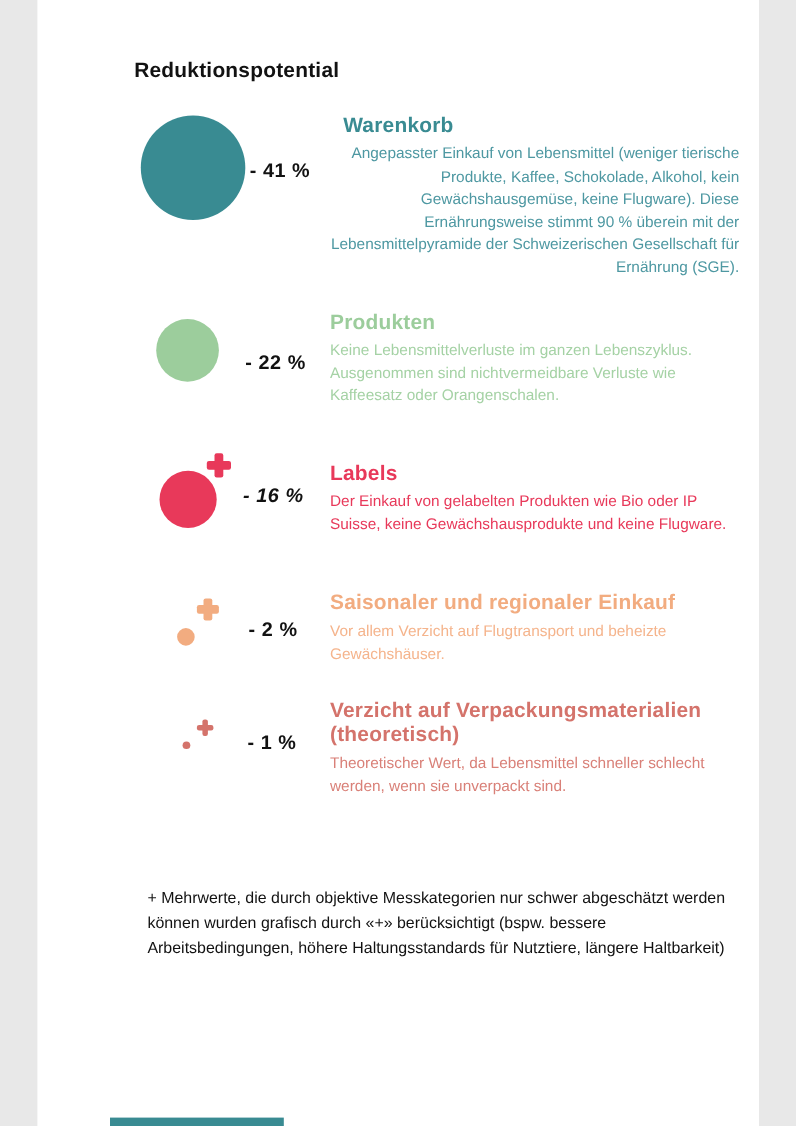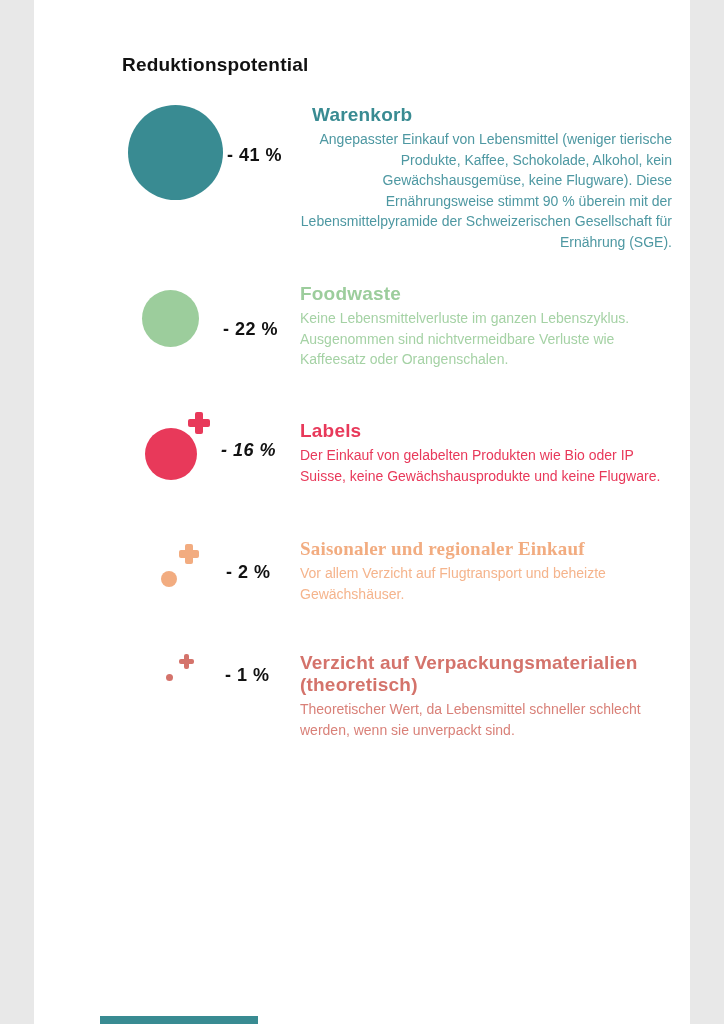--- a/index.html
+++ b/index.html
@@ -41,22 +41,22 @@
   .pct3{left:187px;top:440px;font-style:italic;}
   .pct4{left:192px;top:562px;}
   .pct5{left:191px;top:665px;}
   
   .txt{position:absolute;left:266px;width:372px;}
   .txt h2{margin:0;font-size:19px;line-height:22px;font-weight:bold;letter-spacing:.2px;}
   .txt p{margin:3px 0 0 0;font-size:14px;line-height:20.5px;}
   .t1{top:104px;} .t1 h2{color:#398B92;margin-left:12px;} .t1 p{color:#4E98A2;text-align:right;}
   .t2{top:283px;} .t2 h2{color:#9CCD9C;} .t2 p{color:#A5D2A5;}
   .t3{top:420px;} .t3 h2{color:#E8395A;} .t3 p{color:#E8395A;}
-  .t4{top:538px;} .t4 h2{color:#F2AC80;font-family:Liberation Serif, serif;} .t4 p{color:#F5B48C;}
-  .t5{top:636px;margin-top:16px;} .t5 h2{color:#D4736B;} .t5 p{color:#D98078;}
+  .t4{top:538px;} .t4 h2{color:#F2AC80;} .t4 p{color:#F5B48C;}
+  .t5{top:636px;} .t5 h2{color:#D4736B;} .t5 p{color:#D98078;}
   
   .footnote{
     position:absolute;left:100px;top:806px;width:534px;
     font-size:14.5px;line-height:22.5px;color:#121212;margin:0;
   }
   
   .accent-bar{
     position:absolute;left:66px;bottom:0;width:158px;height:8px;background:#398B92;
   }
 </style>
@@ -70,21 +70,21 @@
   <div class="bubble b1"></div>
   <div class="pct pct1">- 41 %</div>
   <div class="txt t1">
     <h2>Warenkorb</h2>
     <p>Angepasster Einkauf von Lebensmittel (weniger tierische Produkte, Kaffee, Schokolade, Alkohol, kein Gewächshausgemüse, keine Flugware). Diese Ernährungsweise stimmt 90 % überein mit der Lebensmittelpyramide der Schweizerischen Gesellschaft für Ernährung (SGE).</p>
   </div>
 
   <div class="bubble b2"></div>
   <div class="pct pct2">- 22 %</div>
   <div class="txt t2">
-    <h2>Foodwaste</h2>
+    <h2>Produkten</h2>
     <p>Keine Lebensmittelverluste im ganzen Lebenszyklus. Ausgenommen sind nichtvermeidbare Verluste wie Kaffeesatz oder Orangenschalen.</p>
   </div>
 
   <div class="plus p3"></div>
   <div class="bubble b3"></div>
   <div class="pct pct3">- 16 %</div>
   <div class="txt t3">
     <h2>Labels</h2>
     <p>Der Einkauf von gelabelten Produkten wie Bio oder IP Suisse, keine Gewächshausprodukte und keine Flugware.</p>
   </div>
@@ -98,16 +98,17 @@
   </div>
 
   <div class="plus p5"></div>
   <div class="bubble b5"></div>
   <div class="pct pct5">- 1 %</div>
   <div class="txt t5">
     <h2>Verzicht auf Verpackungsmaterialien (theoretisch)</h2>
     <p>Theoretischer Wert, da Lebensmittel schneller schlecht werden, wenn sie unverpackt sind.</p>
   </div>
 
+  <p class="footnote">+ Mehrwerte, die durch objektive Messkategorien nur schwer abgeschätzt werden können wurden grafisch durch «+» berücksichtigt (bspw. bessere Arbeitsbedingungen, höhere Haltungsstandards für Nutztiere, längere Haltbarkeit)</p>
 
   <div class="accent-bar"></div>
 
 </div>
 
 </body></html>

